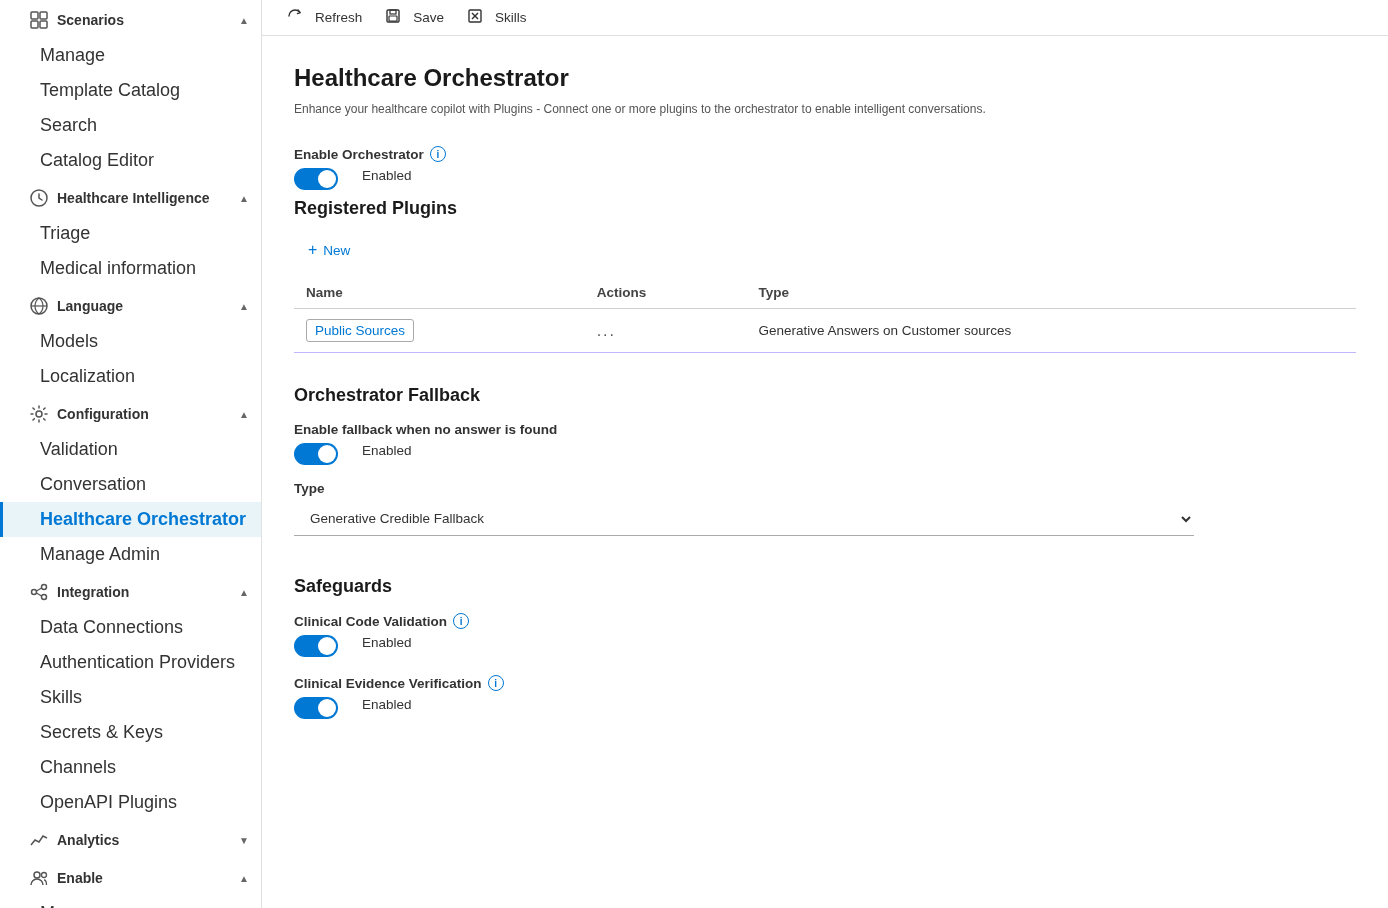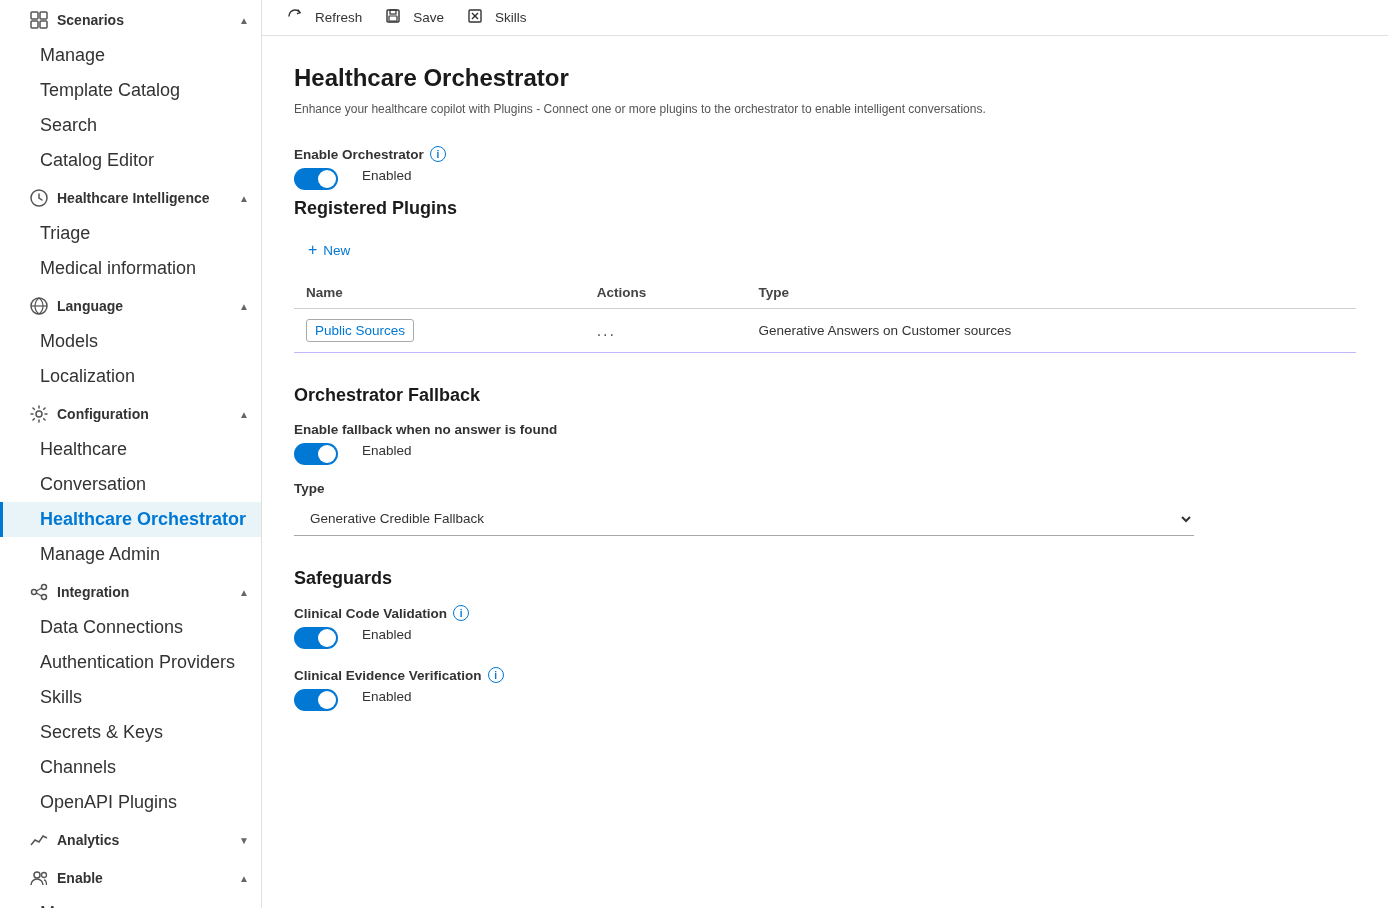--- a/index.html
+++ b/index.html
@@ -318,21 +318,21 @@
     <span class="icon">
       <svg width="18" height="18" viewBox="0 0 18 18" fill="none">
         <circle cx="9" cy="9" r="3" stroke="#555" stroke-width="1.5"></circle>
         <path d="M9 1v2M9 15v2M1 9h2M15 9h2M2.93 2.93l1.41 1.41M13.66 13.66l1.41 1.41M2.93 15.07l1.41-1.41M13.66 4.34l1.41-1.41" stroke="#555" stroke-width="1.5" stroke-linecap="round"></path>
       </svg>
     </span>
     <span>Configuration</span>
     <span class="chevron">▲</span>
   </div>
   <div class="sidebar-item">
-    <span>Healthcare</span>
+    <span>Validation</span>
   </div>
   <div class="sidebar-item">
     <span>Conversation</span>
   </div>
   <div class="sidebar-item active">
     <span>Healthcare Orchestrator</span>
   </div>
 
   <div class="sidebar-item" style="padding-left:40px;">
     <span>Manage Admin</span>
@@ -495,21 +495,21 @@
       <div class="toggle-switch"></div>
       <span class="toggle-label">Enabled</span>
     </div>
 
     <div class="fallback-type-label">Type</div>
     <select class="type-dropdown">
       <option>Generative Credible Fallback</option>
     </select>
 
     
-    <div style="margin-top: 32px;">
+    <div style="margin-top: 40px;">
       <h2 class="section-heading">Safeguards</h2>
 
       <div class="safeguard-item">
         <div class="field-label">
           <span>Clinical Code Validation</span>
           <span class="info-icon">i</span>
         </div>
         <div class="toggle-row">
           <div class="toggle-switch"></div>
           <span class="toggle-label">Enabled</span>

